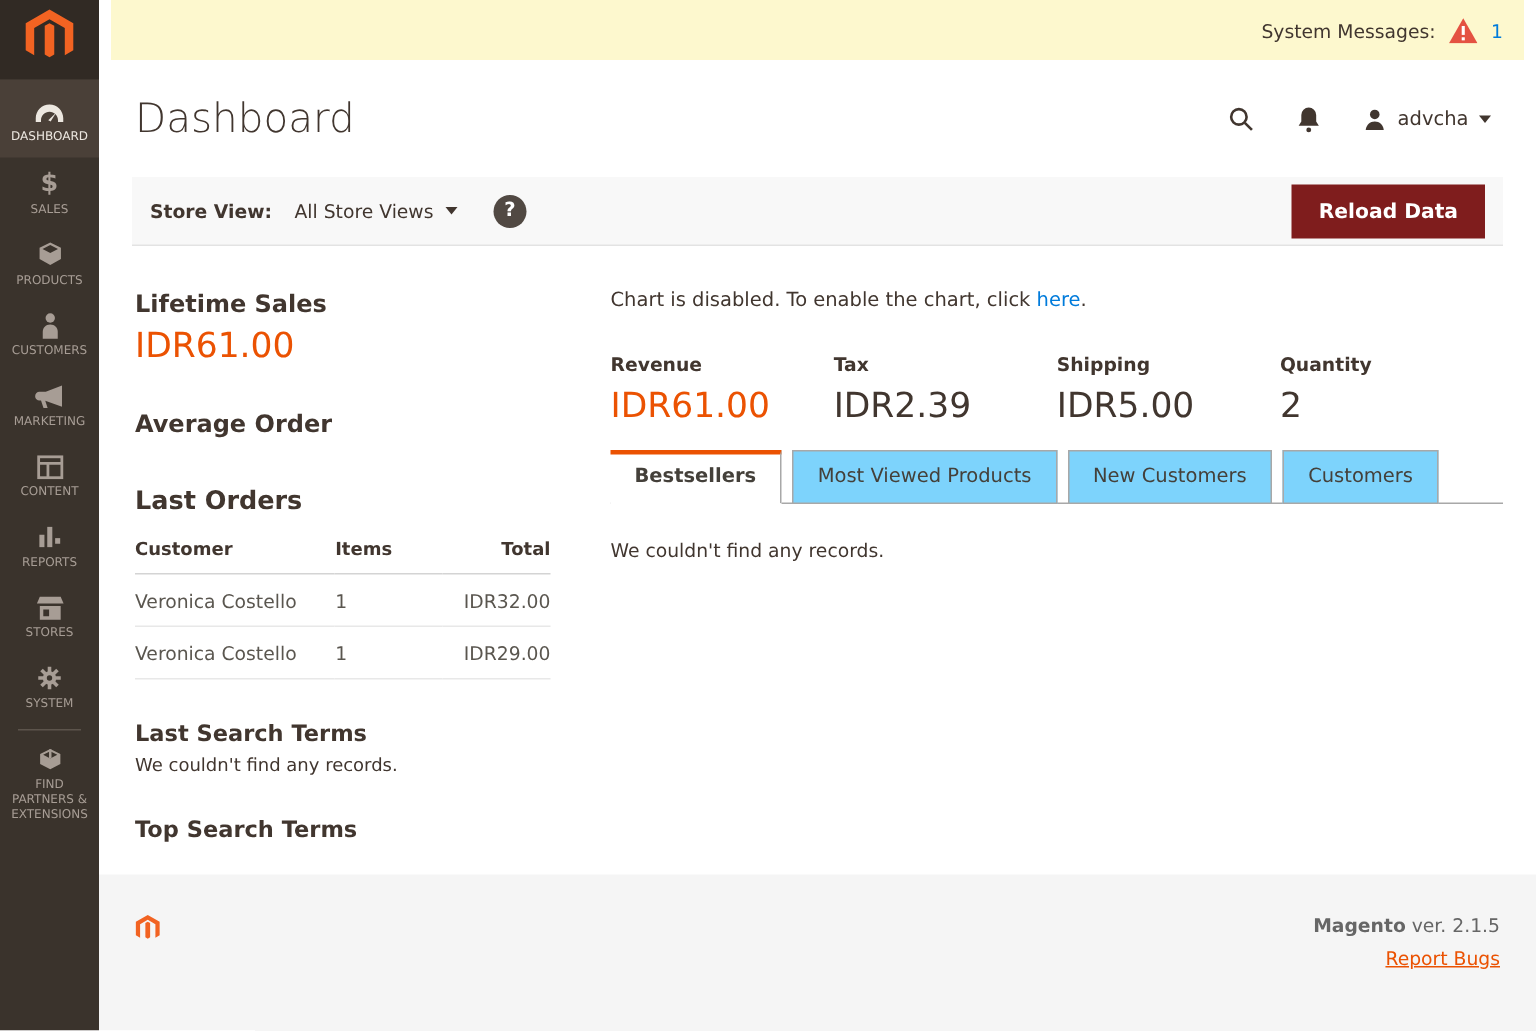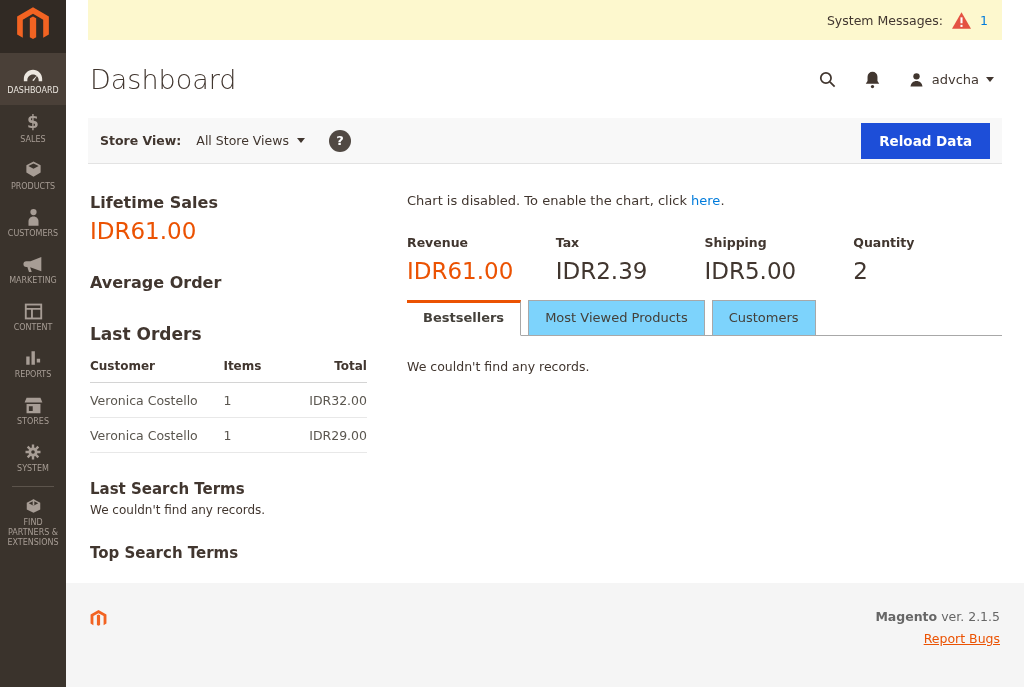--- a/index.html
+++ b/index.html
@@ -16,39 +16,39 @@
   .nav-item { height:47px; display:flex; flex-direction:column; align-items:center; justify-content:center; gap:3px;
               color:#a79d95; font-size:8px; line-height:1.25; text-align:center; cursor:pointer; padding:0 2px; }
   .nav-item.selected { height:52px; background:#4a4038; color:#ece7e0; }
   .nav-item .icn { height:20px; display:flex; align-items:flex-end; justify-content:center; }
   .nav-item .glyph { font-size:17px; font-weight:700; color:#a79d95; line-height:20px; }
   .nav-divider { height:1px; background:#5c544c; margin:5px 12px 6px; }
 
   
   .main { flex:1; display:flex; flex-direction:column; min-width:0; background:#fff; }
 
-  .notif-row { padding:0 22px; }
+  .notif-row { padding:0 8px; }
   .notif-bar { height:40px; background:#fdf8ce; display:flex; align-items:center; justify-content:flex-end;
                gap:9px; padding:0 14px; font-size:12.5px; color:#41362f; }
   .msg-count { color:#007bdb; text-decoration:none; cursor:pointer; }
 
   .header { height:78px; padding:0 30px 0 24px; display:flex; align-items:center; justify-content:space-between; }
   .page-title { font-size:27px; font-weight:300; color:#41362f; }
   .header-actions { display:flex; align-items:center; gap:27px; }
   .icon-btn { cursor:pointer; display:flex; align-items:center; }
   .user-chip { display:flex; align-items:center; gap:7px; font-size:13px; cursor:pointer; }
   .caret-down { width:0; height:0; border-left:4px solid transparent; border-right:4px solid transparent; border-top:5px solid #41362f; }
 
   .toolbar { margin:0 22px; height:46px; background:#f8f8f8; border-bottom:1px solid #e3e3e3;
              display:flex; align-items:center; padding:0 12px; }
   .sv-label { font-size:12.5px; font-weight:700; }
   .sv-select { margin-left:15px; display:flex; align-items:center; gap:8px; font-size:12.5px; cursor:pointer; }
   .help-btn { margin-left:24px; width:22px; height:22px; border-radius:50%; background:#514943; color:#fff;
               font-size:13px; font-weight:700; display:flex; align-items:center; justify-content:center; cursor:pointer; }
-  .reload-btn { margin-left:auto; background:#1d4ed8; border:none; color:#fff; font-family:inherit;
+  .reload-btn { margin-left:auto; background:#7f1d1d; border:none; color:#fff; font-family:inherit;
                 font-size:13.5px; font-weight:600; padding:10px 18px; cursor:pointer; }
 
   
   .content { flex:1; display:flex; gap:40px; padding:29px 22px 0 24px; overflow:hidden; }
   .left-col { width:277px; flex-shrink:0; }
   .kpi-title { font-size:16px; font-weight:700; color:#41362f; }
   .kpi-value { font-size:23px; margin-top:6px; color:#41362f; }
   .kpi-value.accent { color:#eb5202; }
   .kpi + .kpi { margin-top:29px; }
   .orders { margin-top:32px; }
@@ -323,20 +323,21 @@
           </div>
           <div class="stat">
             <div class="stat-label">Quantity</div>
             <div class="stat-value">2</div>
           </div>
         </div>
 
         <div class="tabs">
           <div class="tab active">Bestsellers</div>
           <div class="tab">Most Viewed Products</div>
+          <div class="tab">New Customers</div>
           <div class="tab">Customers</div>
         </div>
         <div class="tab-panel">We couldn't find any records.</div>
       </div>
     </div>
 
     <div class="footer">
       <div class="f-left">
         <span style="display:flex;">
           <svg width="17" height="20" viewBox="0 0 30 34">

